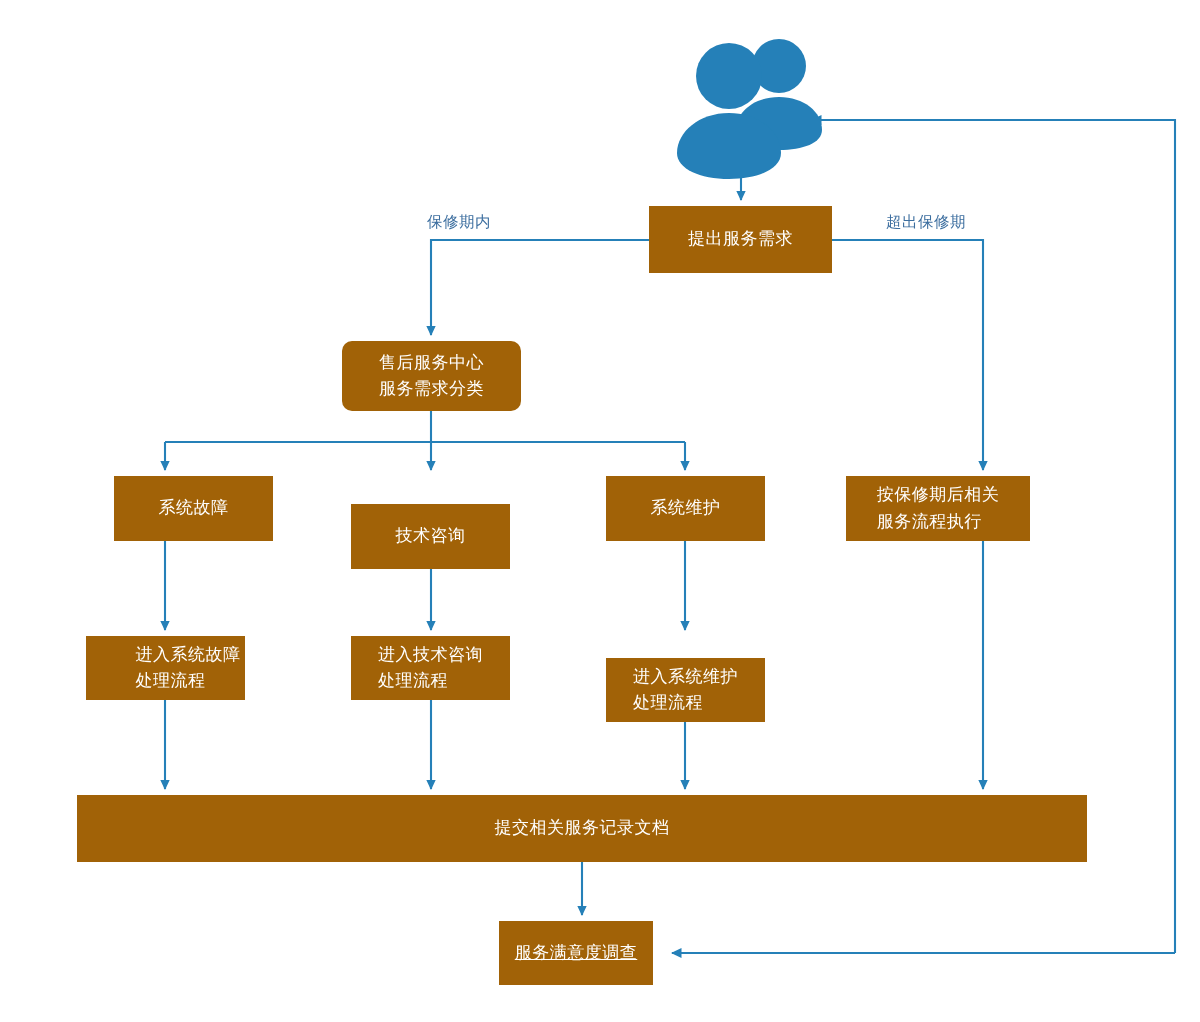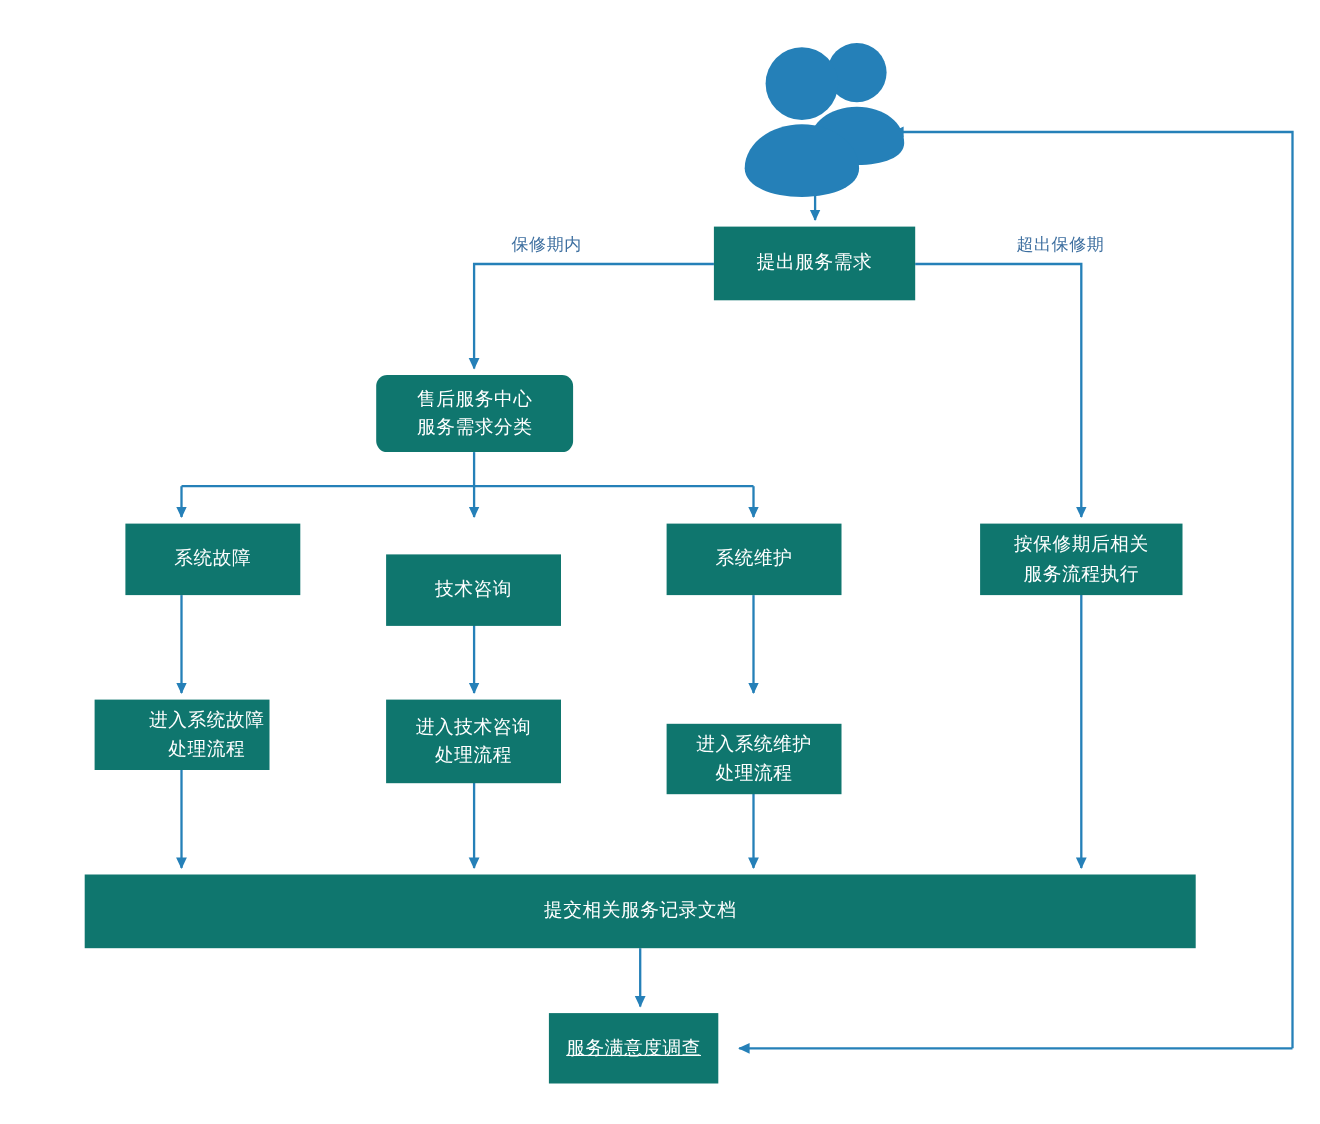--- a/index.html
+++ b/index.html
@@ -21,42 +21,40 @@
   #wires {
     position: absolute;
     left: 0;
     top: 0;
     width: 1200px;
     height: 1022px;
   }
   .node {
     position: absolute;
     box-sizing: border-box;
-    background: #0f766e;
+    background: #a16207;
     color: #ffffff;
     display: flex;
     align-items: center;
     justify-content: center;
-    text-align: center;
     font-size: 17px;
     line-height: 1.55;
     letter-spacing: 0.5px;
     font-family: "Liberation Sans", "DejaVu Sans", sans-serif;
   }
   .node .txt {
     white-space: pre-line;
   }
   .edge-label {
     position: absolute;
     color: #3C6E9F;
     font-size: 15.5px;
     letter-spacing: 0.5px;
     white-space: nowrap;
     font-family: "Liberation Sans", "DejaVu Sans", sans-serif;
-    margin-left: 38px;
   }
 </style>
 </head>
 <body>
 
 <div id="canvas">
 
   <svg id="wires" viewBox="0 0 1200 1022" xmlns="http://www.w3.org/2000/svg">
     <defs>
       <marker id="ah" markerWidth="11" markerHeight="11" refX="9.5" refY="5.5" orient="auto" markerUnits="userSpaceOnUse">
@@ -115,31 +113,31 @@
   </div>
 
   <div class="node" style="left:351px; top:504px; width:159px; height:65px;">
     <span class="txt">技术咨询</span>
   </div>
 
   <div class="node" style="left:606px; top:476px; width:159px; height:65px;">
     <span class="txt">系统维护</span>
   </div>
 
-  <div class="node" style="left:891px; top:476px; width:184px; height:65px;">
+  <div class="node" style="left:846px; top:476px; width:184px; height:65px;">
     <span class="txt">按保修期后相关
 服务流程执行</span>
   </div>
 
   <div class="node" style="left:86px; top:636px; width:159px; height:64px;padding-left:45px;">
     <span class="txt">进入系统故障
 处理流程</span>
   </div>
 
-  <div class="node" style="left:351px; top:636px; width:159px; height:76px;">
+  <div class="node" style="left:351px; top:636px; width:159px; height:64px;">
     <span class="txt">进入技术咨询
 处理流程</span>
   </div>
 
   <div class="node" style="left:606px; top:658px; width:159px; height:64px;">
     <span class="txt">进入系统维护
 处理流程</span>
   </div>
 
   <div class="node" style="left:77px; top:795px; width:1010px; height:67px;">

